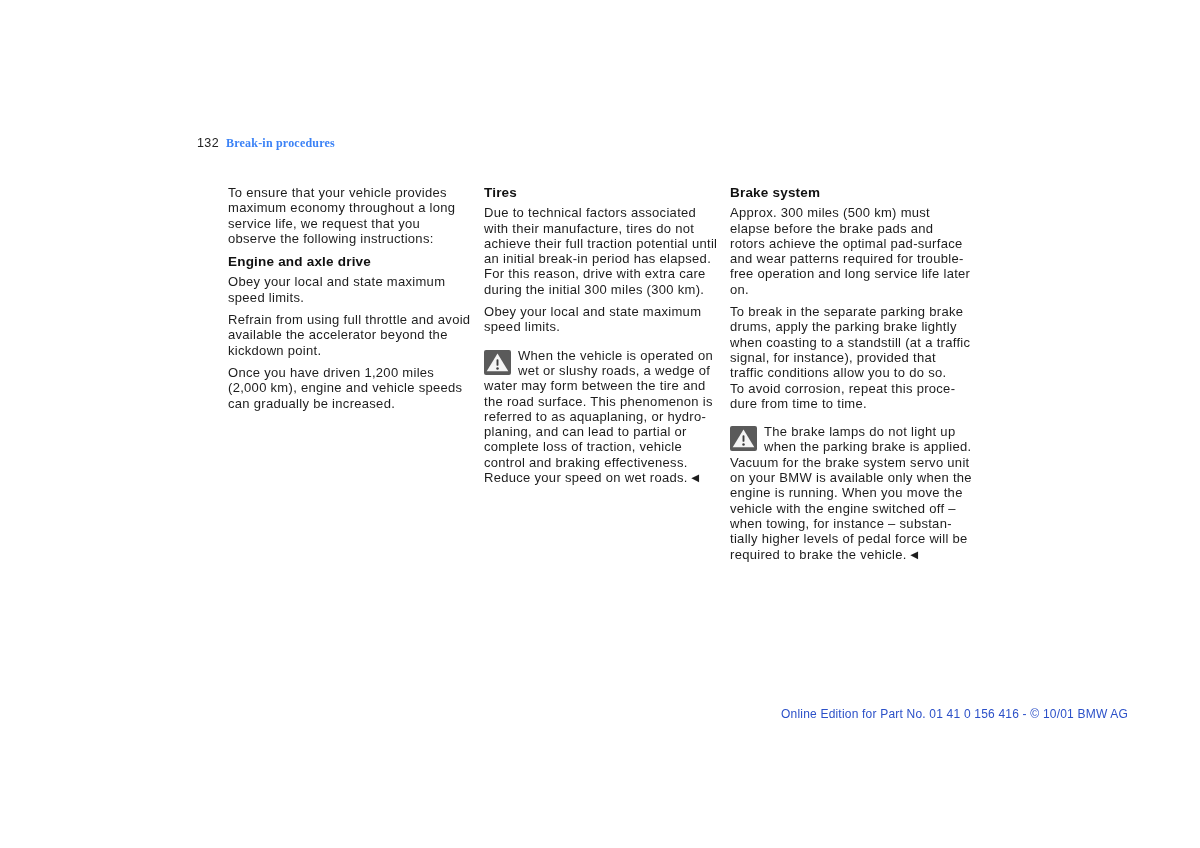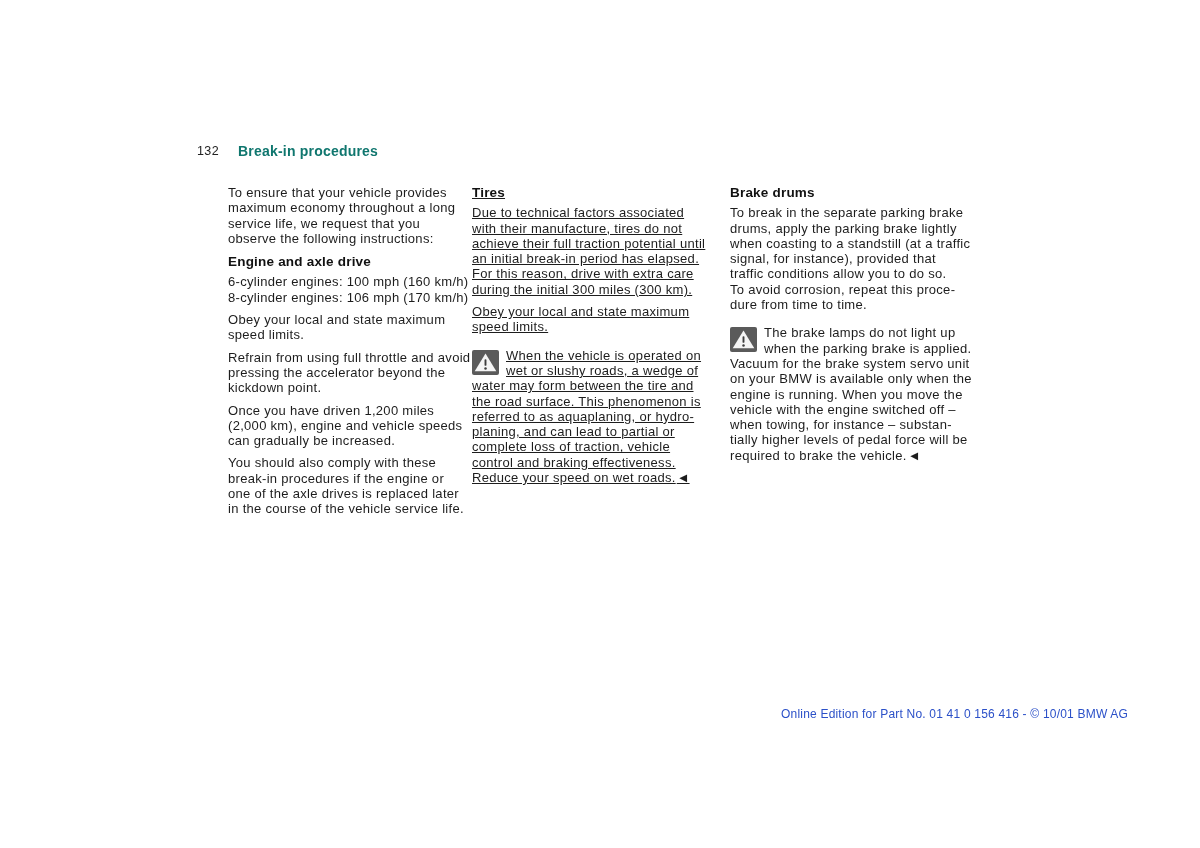--- a/index.html
+++ b/index.html
@@ -16,47 +16,48 @@
     overflow: hidden;
   }
   .page {
     position: absolute;
     inset: 0;
     background: #ffffff;
   }
   .header {
     position: absolute;
     left: 197px;
-    top: 143px;
+    top: 136px;
     display: flex;
-    align-items: center;
-    gap: 19px;
+    align-items: flex-start;
+    gap: 7px;
     white-space: nowrap;
   }
   .page-number {
     font-size: 12.5px;
     letter-spacing: 0.4px;
     color: #222;
   }
   .page-title {
-    font-size: 14px;
+    font-size: 12px;
     font-weight: bold;
     letter-spacing: 0.2px;
-    color: #0f766e;
+    color: #3b82f6;
+    font-family: Liberation Serif, serif;
   }
   .col {
     position: absolute;
     top: 185px;
     width: 247px;
     font-size: 13px;
     line-height: 15.3px;
     letter-spacing: 0.3px;
   }
   .col-left   { left: 228px; }
-  .col-middle { left: 472px; text-decoration: underline; }
+  .col-middle { left: 484px; }
   .col-right  { left: 730px; }
   .para {
     margin: 0 0 7px 0;
     white-space: pre-line;
   }
   .sec-heading {
     font-size: 13.5px;
     font-weight: bold;
     letter-spacing: 0.2px;
     color: #111;
@@ -98,34 +99,28 @@
     <span class="page-number">132</span>
     <span class="page-title">Break-in procedures</span>
   </div>
 
   <div class="col col-left">
     <p class="para">To ensure that your vehicle provides
 maximum economy throughout a long
 service life, we request that you
 observe the following instructions:</p>
     <div class="sec-heading">Engine and axle drive</div>
-    <p class="para">6-cylinder engines: 100 mph (160 km/h)
-8-cylinder engines: 106 mph (170 km/h)</p>
     <p class="para">Obey your local and state maximum
 speed limits.</p>
     <p class="para">Refrain from using full throttle and avoid
-pressing the accelerator beyond the
+available the accelerator beyond the
 kickdown point.</p>
     <p class="para">Once you have driven 1,200 miles
 (2,000 km), engine and vehicle speeds
 can gradually be increased.</p>
-    <p class="para">You should also comply with these
-break-in procedures if the engine or
-one of the axle drives is replaced later
-in the course of the vehicle service life.</p>
   </div>
 
   <div class="col col-middle">
     <div class="sec-heading first">Tires</div>
     <p class="para">Due to technical factors associated
 with their manufacture, tires do not
 achieve their full traction potential until
 an initial break-in period has elapsed.
 For this reason, drive with extra care
 during the initial 300 miles (300 km).</p>
@@ -141,21 +136,27 @@
 water may form between the tire and
 the road surface. This phenomenon is
 referred to as aquaplaning, or hydro-
 planing, and can lead to partial or
 complete loss of traction, vehicle
 control and braking effectiveness.
 Reduce your speed on wet roads.</span><span class="end-marker">◄</span></p>
   </div>
 
   <div class="col col-right">
-    <div class="sec-heading first">Brake drums</div>
+    <div class="sec-heading first">Brake system</div>
+    <p class="para">Approx. 300 miles (500 km) must
+elapse before the brake pads and
+rotors achieve the optimal pad-surface
+and wear patterns required for trouble-
+free operation and long service life later
+on.</p>
     <p class="para">To break in the separate parking brake
 drums, apply the parking brake lightly
 when coasting to a standstill (at a traffic
 signal, for instance), provided that
 traffic conditions allow you to do so.
 To avoid corrosion, repeat this proce-
 dure from time to time.</p>
     <p class="para warning"><span class="warn-icon"><svg viewBox="0 0 27 25" width="27" height="25" xmlns="http://www.w3.org/2000/svg">
             <rect x="0" y="0" width="27" height="25" rx="2" fill="#5a5a5a"></rect>
             <path d="M13.5 3.5 L24.3 21.2 L2.7 21.2 Z" fill="#f4f4f4"></path>

